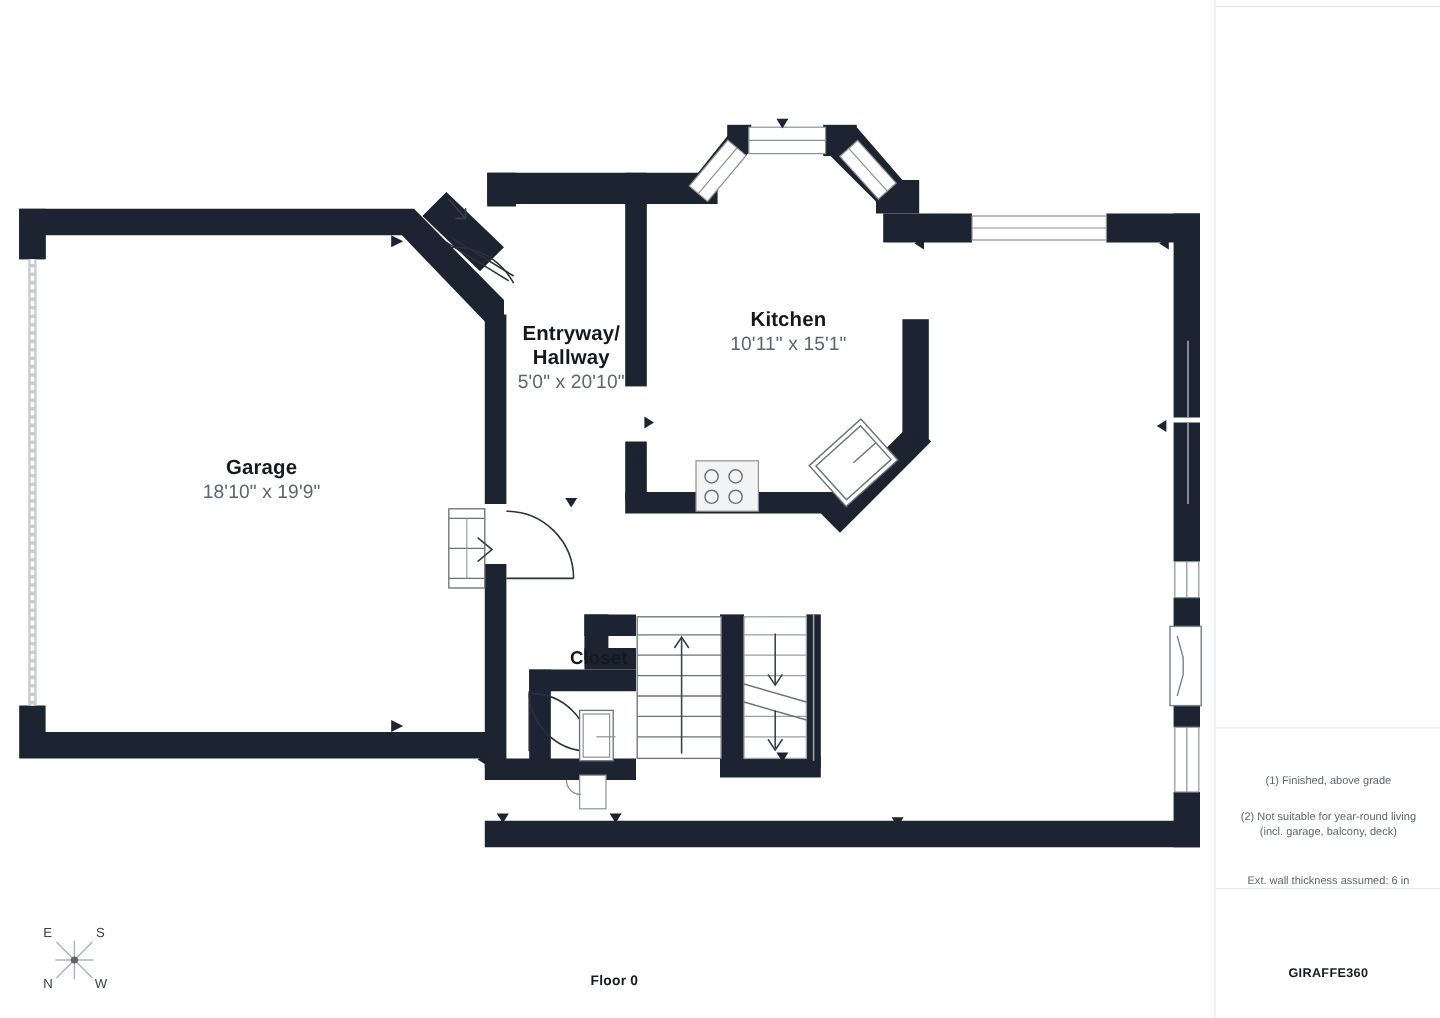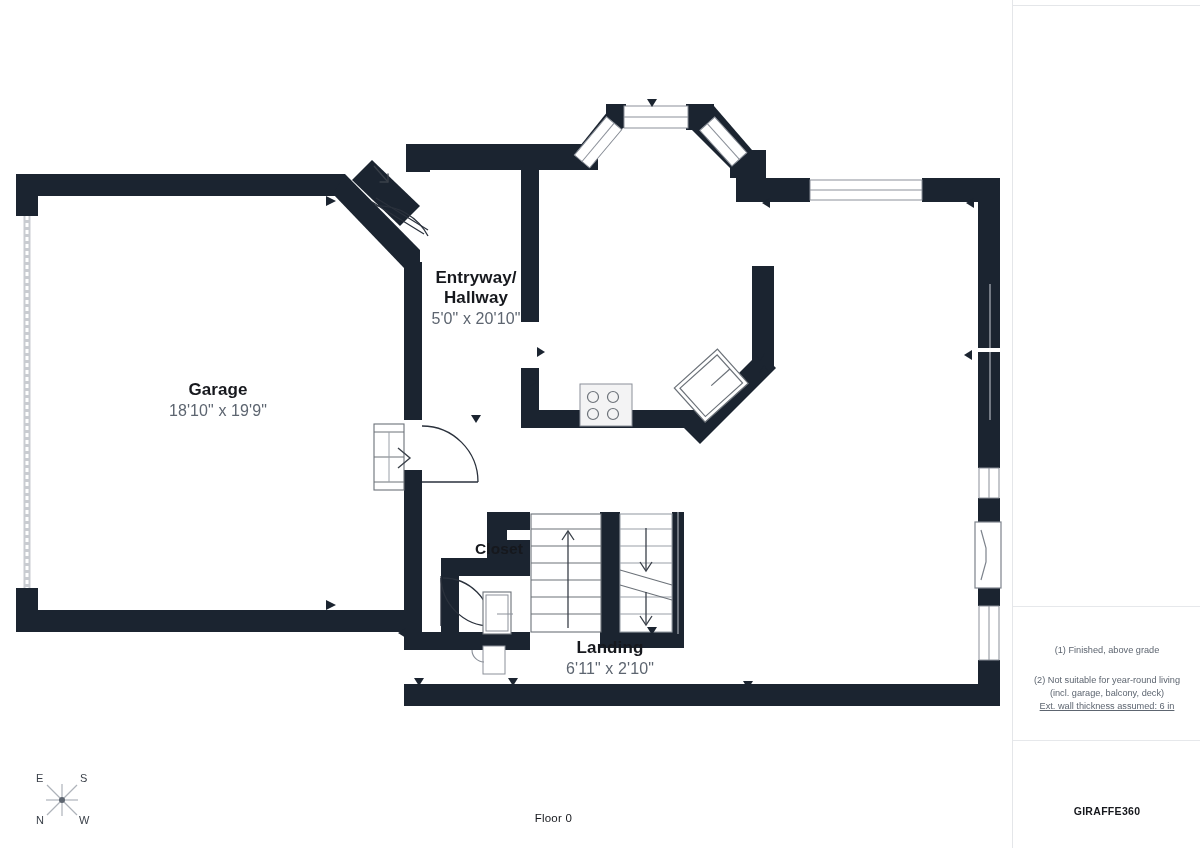--- a/index.html
+++ b/index.html
@@ -128,23 +128,23 @@
     font-size: 11px;
     color: #3a4049;
     font-weight: normal;
   }
 
   
   #floor-caption {
     position: absolute;
     left: 452px; top: 812px;
     width: 120px;
-    text-align: right;
+    text-align: center;
     font-size: 11.5px;
-    font-weight: normal;
+    font-weight: bold;
     color: #16181d;
     letter-spacing: .2px;
   }
 </style>
 </head>
 <body>
 
 <div id="page">
 
   <div id="plan-canvas">
@@ -361,32 +361,32 @@
       <span class="rname">Garage</span>
       <span class="rdim">18'10" x 19'9"</span>
     </div>
 
     <div class="room-label" style="left:400px; top:268px; width:152px;">
       <span class="rname">Entryway/</span>
       <span class="rname">Hallway</span>
       <span class="rdim">5'0" x 20'10"</span>
     </div>
 
+    <div class="room-label" style="left:572px; top:257px; width:170px;">
+      <span class="rname">Kitchen</span>
+      <span class="rdim">10'11" x 15'1"</span>
+    </div>
 
 
 
     <div class="room-label small" style="left:449px; top:540px; width:100px;">
       <span class="rname">Closet</span>
     </div>
 
 
-    <div class="room-label" style="left:530px; top:638px; width:160px;">
-      <span class="rname">Landing</span>
-      <span class="rdim">6'11" x 2'10"</span>
-    </div>
 
     <div id="compass">
       <svg width="80" height="64" viewBox="0 0 80 64">
         <g stroke="#aeb3ba" stroke-width="1.2">
           <line x1="40" y1="32" x2="25" y2="17"></line>
           <line x1="40" y1="32" x2="55" y2="17"></line>
           <line x1="40" y1="32" x2="25" y2="47"></line>
           <line x1="40" y1="32" x2="55" y2="47"></line>
           <line x1="40" y1="32" x2="40" y2="16"></line>
           <line x1="40" y1="32" x2="40" y2="48"></line>
@@ -407,21 +407,21 @@
   <div id="info-panel">
     <div class="top-rule"></div>
 
 
 
     <div class="panel-divider" id="divider-1"></div>
 
     <div class="note" id="note-1">(1) Finished, above grade</div>
     <div class="note" style="top:674px;">(2) Not suitable for year-round living</div>
     <div class="note" style="top:687px;">(incl. garage, balcony, deck)</div>
-    <div class="note" style="top:700px;text-decoration:underline;">Ext. wall thickness assumed: 6 in</div>
+    <div class="note" style="top:728px;">Ext. wall thickness assumed: 6 in</div>
 
     <div class="panel-divider" style="top:740px;"></div>
 
 
     <div id="brand">
       <span class="b-light">GIRAFFE</span><span class="b-bold">360</span>
     </div>
   </div>
 
 </div>

